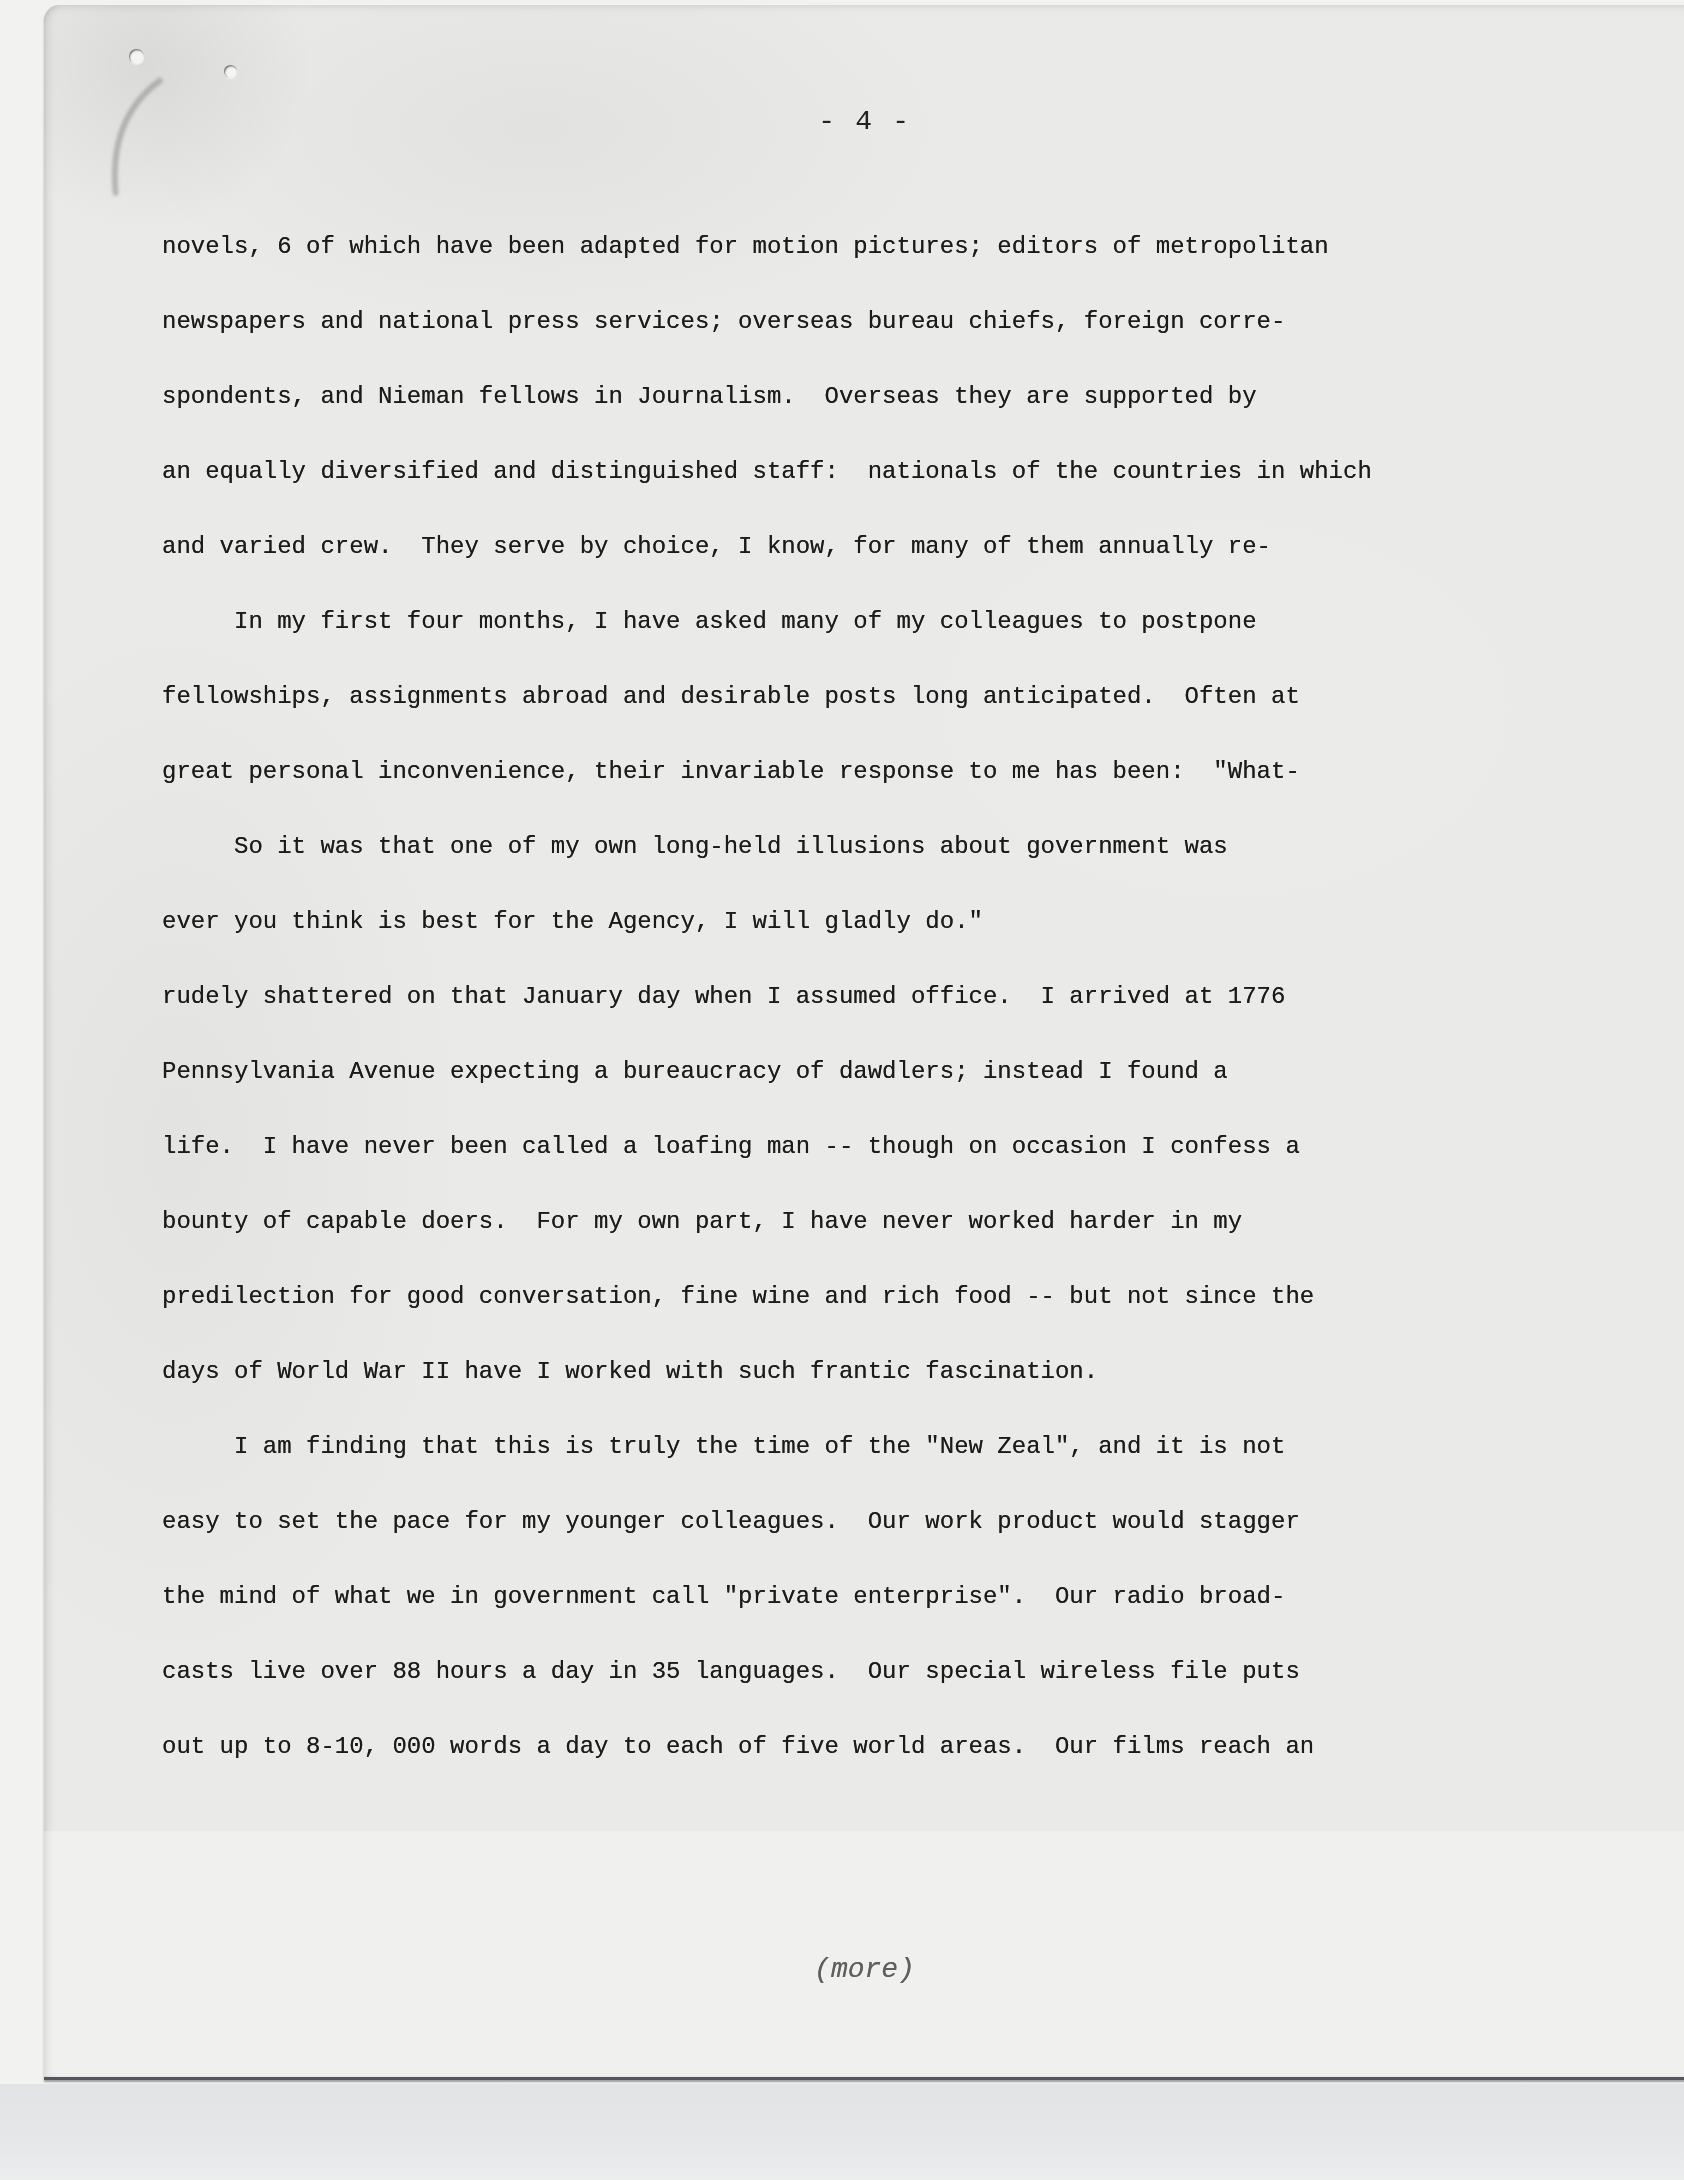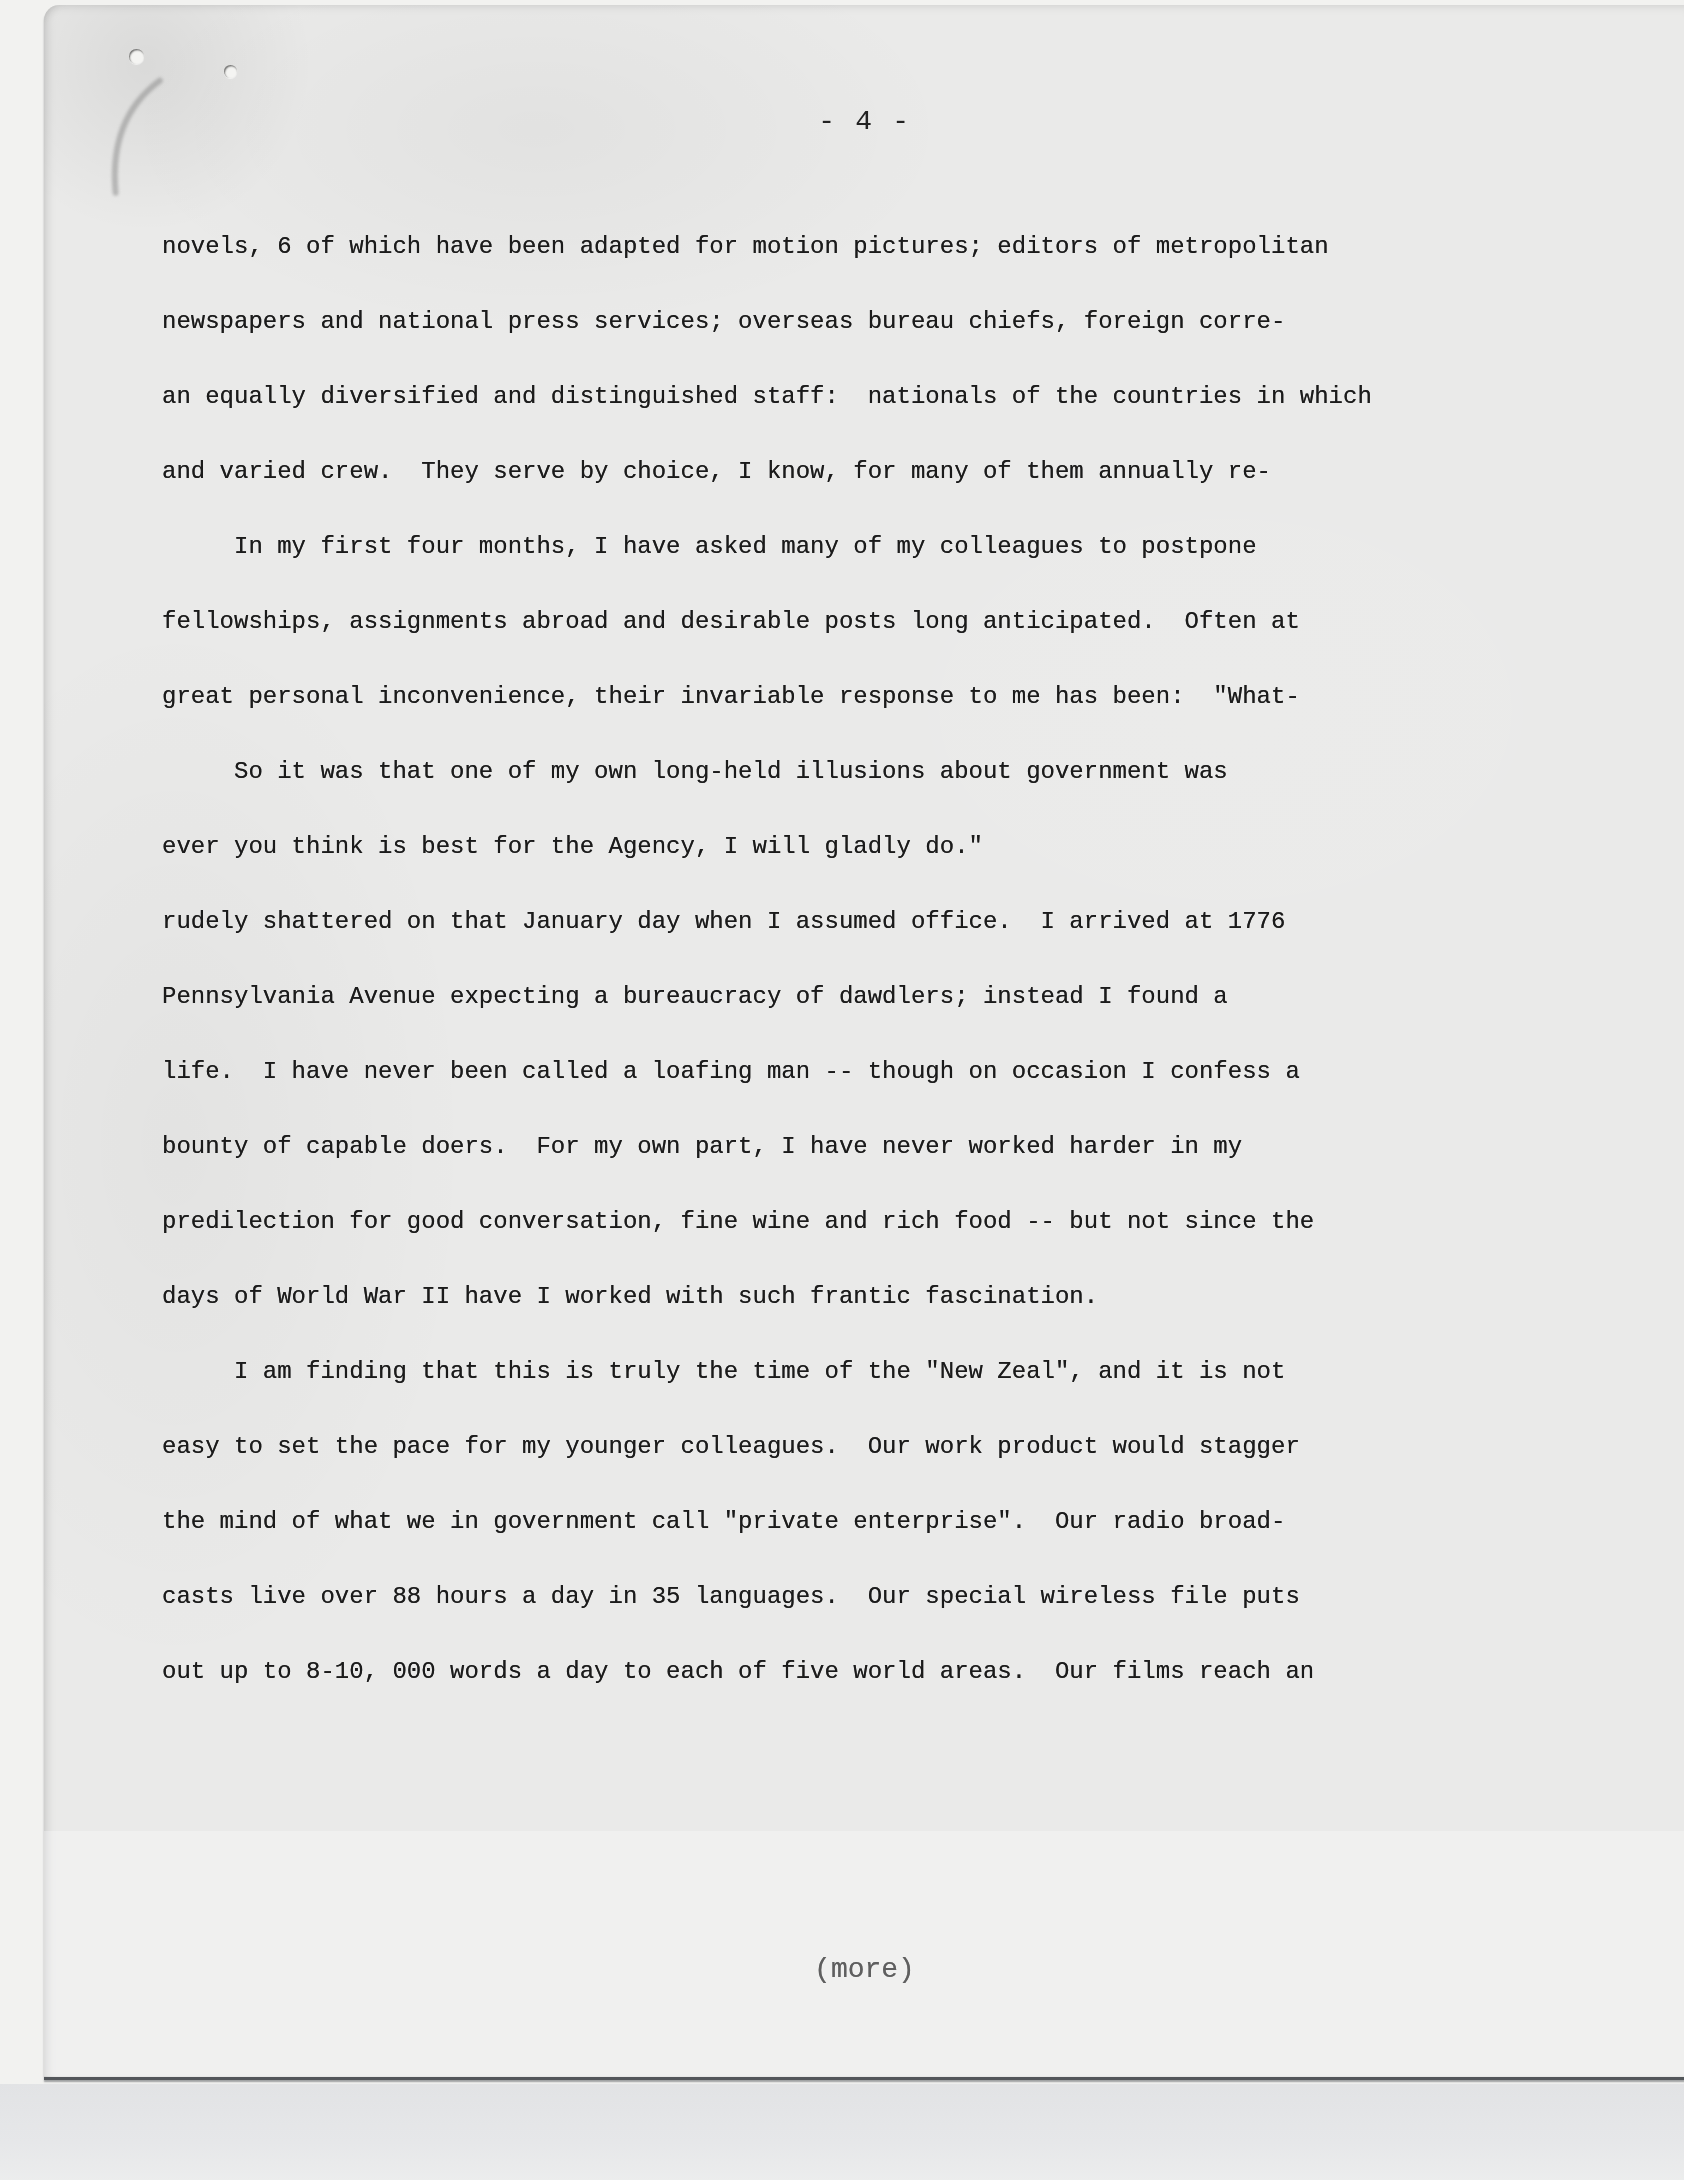--- a/index.html
+++ b/index.html
@@ -64,20 +64,21 @@
     color: #1b1b1b;
     text-shadow: 0 0 0.6px rgba(27,27,27,0.75);
   }
   .line { white-space: pre; height: 75px; }
 
   .footer-more {
     position: absolute; left: 0; right: 0; top: 1949px;
     text-align: center;
     font-size: 28px; color: #1b1b1b; white-space: pre;
     text-shadow: 0 0 0.6px rgba(27,27,27,0.75);
+    font-style: italic;
   }
 </style>
 </head>
 <body>
 
 <div class="scan-area">
 
   <div class="bed-bottom"></div>
 
   <div class="paper">
@@ -87,20 +88,21 @@
 
     <svg class="crease-svg" width="119" height="145" viewBox="0 0 140 170">
       <path d="M 88 18 Q 28 62 36 150" fill="none" stroke="rgba(95,95,95,0.35)" stroke-width="7" stroke-linecap="round"></path>
     </svg>
 
     <div class="page-number">- 4 -</div>
 
     <div class="text-block">
       <div class="line">novels, 6 of which have been adapted for motion pictures; editors of metropolitan</div>
       <div class="line">newspapers and national press services; overseas bureau chiefs, foreign corre-</div>
+      <div class="line">spondents, and Nieman fellows in Journalism.  Overseas they are supported by</div>
       <div class="line">an equally diversified and distinguished staff:  nationals of the countries in which</div>
       <div class="line">and varied crew.  They serve by choice, I know, for many of them annually re-</div>
       <div class="line">     In my first four months, I have asked many of my colleagues to postpone</div>
       <div class="line">fellowships, assignments abroad and desirable posts long anticipated.  Often at</div>
       <div class="line">great personal inconvenience, their invariable response to me has been:  "What-</div>
       <div class="line">     So it was that one of my own long-held illusions about government was</div>
       <div class="line">ever you think is best for the Agency, I will gladly do."</div>
       <div class="line">rudely shattered on that January day when I assumed office.  I arrived at 1776</div>
       <div class="line">Pennsylvania Avenue expecting a bureaucracy of dawdlers; instead I found a</div>
       <div class="line">life.  I have never been called a loafing man -- though on occasion I confess a</div>

